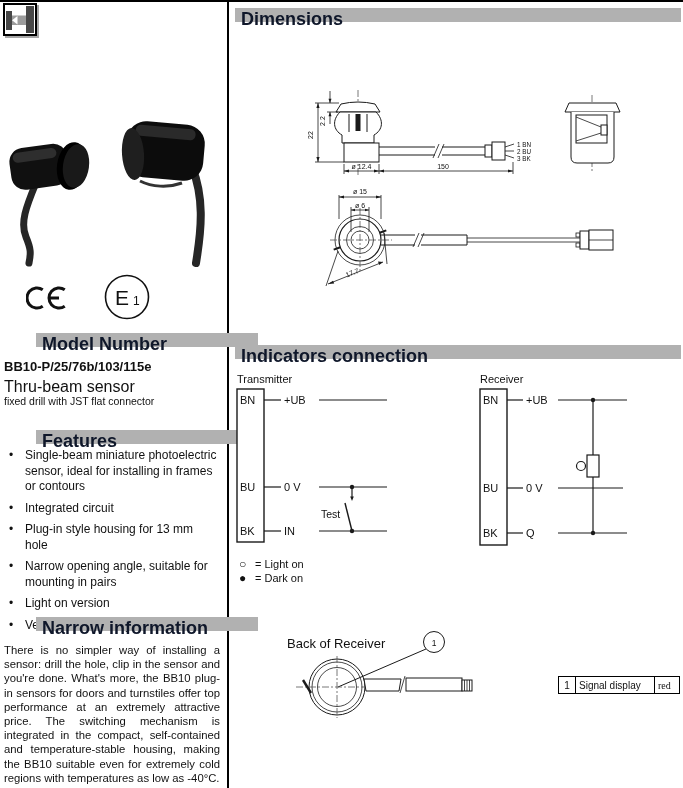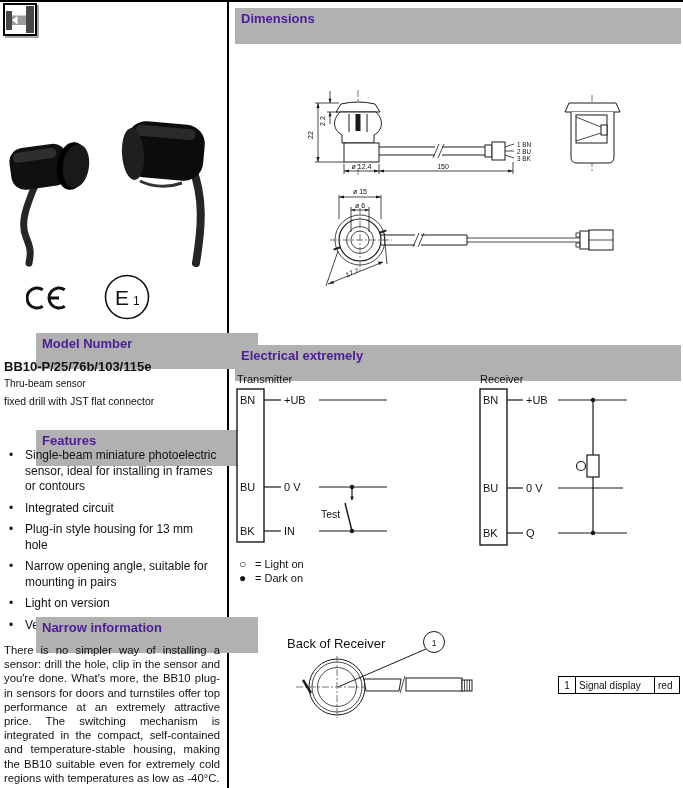--- a/index.html
+++ b/index.html
@@ -1,28 +1,28 @@
 <!DOCTYPE html>
 <html><head>
 <meta charset="utf-8">
 <style>
   html,body{margin:0;padding:0;background:#fff;}
   .page{position:relative;width:683px;height:788px;background:#fff;
         font-family:"Liberation Sans", sans-serif;color:#111;overflow:hidden;}
   .abs{position:absolute;}
   .topline{left:0;top:0;width:683px;height:2px;background:#000;}
   .divider{left:227px;top:0;width:2px;height:788px;background:#000;}
-  .bar{background:#b1b1b1;height:36px;line-height:22px;font-weight:bold;
-       font-size:13px;padding-left:6px;box-sizing:border-box;color:#4c1d95;}
+  .bar{background:#b1b1b1;height:14px;line-height:22px;font-weight:bold;
+       font-size:18px;padding-left:6px;box-sizing:border-box;color:#0f172a;}
   .bar-left{left:0;width:222px;margin-left:36px;}
   .bar-right{left:235px;width:446px;}
   .beam-icon-box{left:3px;top:3px;width:34px;height:33px;background:#fff;
        border:2px solid #000;box-sizing:border-box;box-shadow:2px 2px 0 rgba(0,0,0,.35);}
   .model-number{left:4px;font-weight:bold;font-size:13px;}
-  .model-type{left:4px;font-size:10px;}
+  .model-type{left:4px;font-size:16px;}
   .model-sub{left:4px;font-size:10.5px;}
   .features-list{left:0;width:222px;margin:0;padding:0;list-style:none;}
   .features-list li{display:flex;font-size:12px;line-height:15.5px;margin-bottom:6px;}
   .features-list .bullet{width:17px;padding-left:9px;box-sizing:border-box;flex:none;}
   .features-list .ftxt{flex:1;padding-right:4px;margin-left:8px;}
   .prodinfo{left:4px;width:216px;font-size:11.3px;line-height:14.2px;text-align:justify;}
   .legend{left:239px;font-size:11px;line-height:14px;}
   .legend .row{display:flex;align-items:center;}
   .legend .sym{width:16px;font-size:12px;}
   svg{display:block;}
@@ -34,21 +34,21 @@
   .pintxt{font-size:6.3px;}
   .ckt-title{font-size:11px;}
   .ckt-lbl{font-size:11px;}
   .test-lbl{font-size:10.5px;}
   .ind-title{font-size:13px;}
   .callout-num{font-size:8.5px;}
   table.sig{border-collapse:collapse;font-size:10px;}
   table.sig td{border:1px solid #000;height:16px;padding:0 3px;background:#fff;}
   table.sig td.c0{width:10px;text-align:center;}
   table.sig td.c1{width:72px;}
-  table.sig td.c2{width:18px;}
+  table.sig td.c2{width:18px;font-family:Liberation Serif, serif;}
 </style>
 </head>
 <body>
 
 <div class="page">
 
   <div class="abs topline"></div>
   <div class="abs divider"></div>
 
   <div class="abs beam-icon-box">
@@ -227,21 +227,21 @@
     <g stroke="#1a1a1a" stroke-width="1" fill="none">
       <line class="cl" x1="357" y1="60" x2="357" y2="136" stroke="#555"></line>
       <polygon points="330,77 385,77 381,68 334,68" fill="#fff"></polygon>
       <path d="M336,77 L336,122 Q336,128 342,128 L373,128 Q379,128 379,122 L379,77" fill="#fff"></path>
       <rect x="341" y="80" width="31" height="28" fill="#fff"></rect>
       <path class="thin" d="M341,82 L366,92 M341,106 L366,98"></path>
       <rect x="366" y="90" width="6" height="10" fill="#fff"></rect>
     </g>
   </svg>
 
-  <div class="abs bar bar-right" style="top:345px">Electrical extremely</div>
+  <div class="abs bar bar-right" style="top:345px">Indicators connection</div>
 
   <svg class="abs lineart" style="left:235px;top:372px" width="220" height="180" viewBox="0 0 220 180">
     <text class="ckt-title" x="2" y="11">Transmitter</text>
     <g stroke="#1a1a1a" stroke-width="1.2" fill="none">
       <rect x="2" y="17" width="27" height="153" stroke-width="1.4" fill="#fff"></rect>
       <line x1="29" y1="28" x2="46" y2="28"></line>
       <line x1="29" y1="115" x2="46" y2="115"></line>
       <line x1="29" y1="159" x2="46" y2="159"></line>
       <line x1="84" y1="28" x2="152" y2="28"></line>
       <line x1="84" y1="115" x2="152" y2="115"></line>

